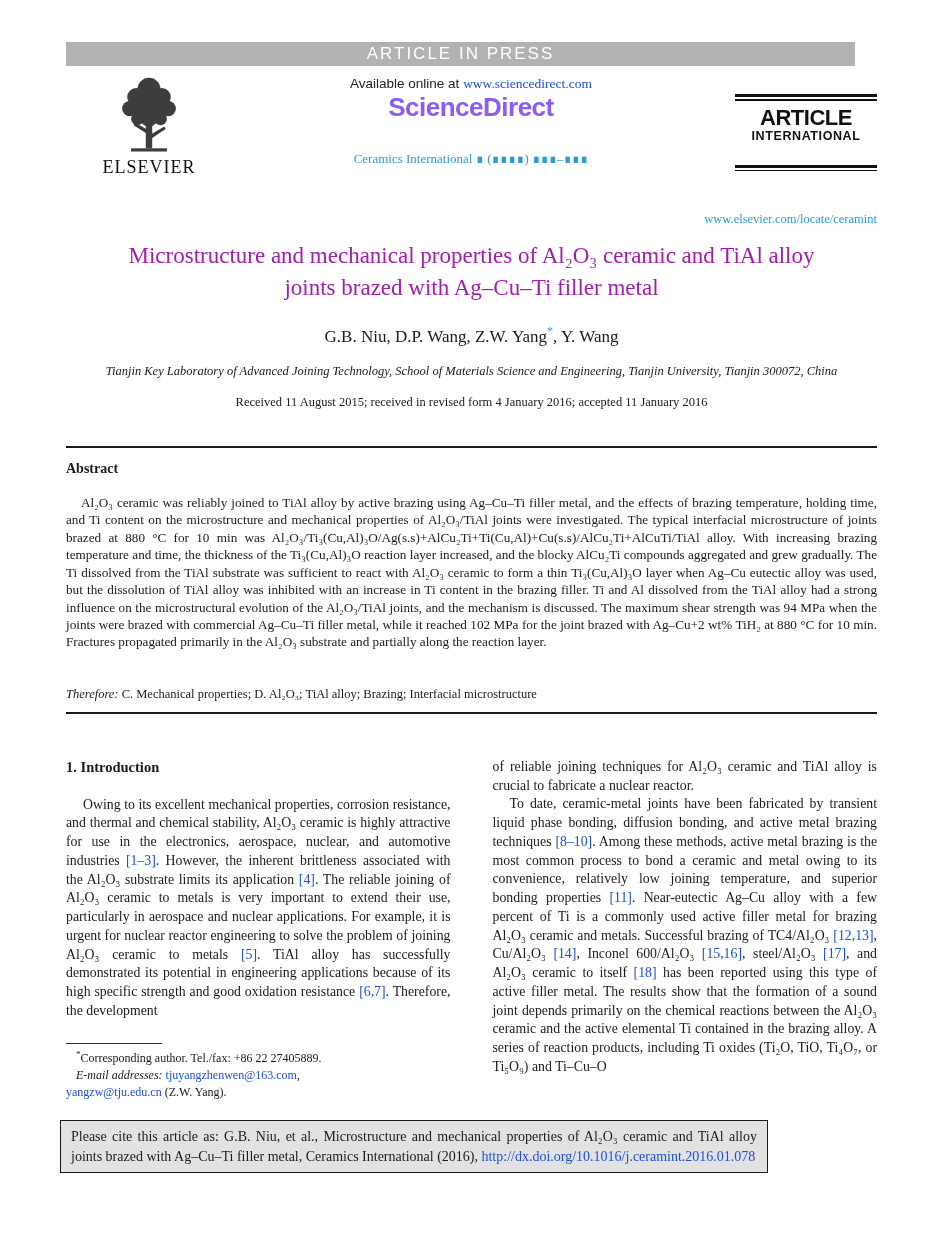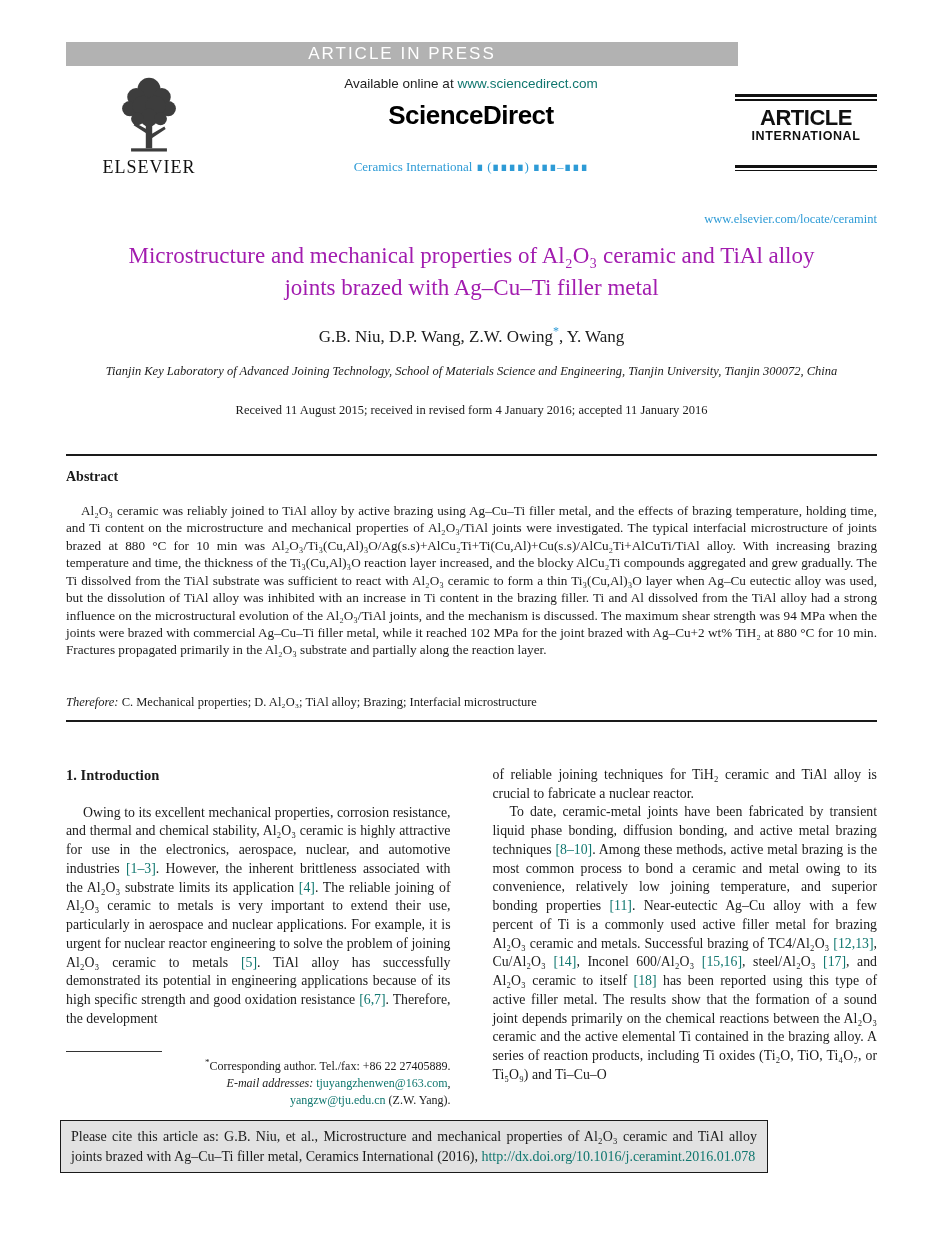--- a/index.html
+++ b/index.html
@@ -2,71 +2,71 @@
 <html><head>
 <meta charset="utf-8">
 <style>
   * { margin:0; padding:0; box-sizing:border-box; }
   html,body { background:#ffffff; }
   body { width:925px; height:1234px; overflow:hidden;
          font-family:"Liberation Serif","DejaVu Serif",serif; color:#1a1a1a; }
   .page { position:relative; width:925px; height:1234px; padding:42px 48px 0 66px; }
 
   
-  .banner { width:672px; height:24px; background:#b2b2b2; color:#ffffff;
+  .banner { width:789px; height:24px; background:#b2b2b2; color:#ffffff;
             font-family:"Liberation Sans",sans-serif; font-size:17px; letter-spacing:2px;
             text-align:center; line-height:24px; }
 
   
   .header { position:relative; height:118px; margin-top:8px; }
   .elsevier-block { position:absolute; left:0; top:0; width:96px; text-align:center;margin-left:35px; }
   .elsevier-block svg { display:block; margin:0 auto; }
   .elsevier-word { font-size:18px; letter-spacing:1px; color:#111; margin-top:1px; }
   .header-center { position:absolute; left:180px; width:450px; text-align:center; top:2px; }
   .avail { font-family:"Liberation Sans",sans-serif; font-size:13.5px; color:#222; }
   .avail .link { }
   .sd-logo { font-family:"Liberation Sans",sans-serif; font-weight:bold; font-size:26px;
-             color:#000000; letter-spacing:-0.5px; margin-top:9px; }
+             color:#8b5cf6; letter-spacing:-0.5px; }
   .journal-ref { font-size:13px; color:#2e9bd6; margin-top:28px; }
   .header-right { position:absolute; right:0; top:20px; width:142px; text-align:center; }
   .dbl-rule .r1 { height:3px; background:#111; }
   .dbl-rule .r2 { height:1.5px; background:#111; margin-top:2px; }
   .ceramics { font-family:"Liberation Sans",sans-serif; font-weight:bold; font-size:22px;
               letter-spacing:-0.5px; color:#111; margin-top:4px; }
   .international { font-family:"Liberation Sans",sans-serif; font-weight:bold; font-size:12.5px;
                    letter-spacing:0.6px; color:#111; margin-top:-2px; margin-bottom:22px; }
   .journal-url { position:absolute; right:0; top:138px; width:300px; text-align:right;
                  font-size:12.5px; color:#2e9bd6; }
 
   
   .title { margin-top:48px; text-align:center; font-size:23px; line-height:1.4; color:#a21caf; }
   .authors { margin-top:20px; text-align:center; font-size:17px; }
   .authors sup { color:#2e9bd6; font-size:12px; }
   .affiliation { margin-top:17px; text-align:center; font-style:italic; font-size:12.5px; }
-  .received { margin-top:24px; text-align:center; font-size:12.5px; }
+  .received { margin-top:16px; text-align:center; font-size:12.5px; }
 
   hr.thick { border:none; border-top:2px solid #1a1a1a; margin-top:36px; }
 
   .abstract-head { font-weight:bold; font-size:14px; margin-top:13px; }
   .abstract { margin-top:17px; font-size:13.2px; line-height:1.32; text-align:justify; text-indent:15px; }
   .copyright { font-size:13.2px; line-height:1.32; }
   .keywords { margin-top:36px; font-size:12.5px; }
   .keywords .it { font-style:italic; }
   hr.kw-rule { border:none; border-top:2px solid #1a1a1a; margin-top:10px; }
 
   
   .columns { display:flex; gap:42px; margin-top:44px; min-height:360px; }
   .col { width:393px; font-size:13.8px; line-height:1.36; text-align:justify; }
   .col h2 { font-size:14.5px; font-weight:bold; margin-bottom:18px; text-align:left; }
   .col p.indent { text-indent:17px; }
-  .link { color:#0f766e; }
+  .link { color:#1d4ed8;font-family:Liberation Serif, serif; }
   .it { font-style:italic; }
 
   
-  .footnote { margin-top:22px; font-size:12px; line-height:1.45; text-align:right; }
+  .footnote { margin-top:22px; font-size:12px; line-height:1.45; text-align:left; }
   .fn-rule { width:96px; border-top:1px solid #333; margin-bottom:4px; }
   .fn-line1, .fn-line2 { text-indent:10px; }
   .fn-line1 .sup { vertical-align:super; font-size:9px; }
   .doi-line { margin-top:16px; font-size:12px; color:#2e9bd6; }
   .issn-line { font-size:12px; margin-top:1px; }
 
   
   .cite-box { position:absolute; left:60px; top:1120px; width:708px;
               border:1.5px solid #1a1a1a; background:#e2e2e2; padding:6px 10px;
               font-size:14px; line-height:1.4; text-align:justify; }
@@ -125,21 +125,21 @@
     </div>
     <div class="journal-url">www.elsevier.com/locate/ceramint</div>
   </div>
 
   <div class="title">
     <span>Microstructure and mechanical properties of Al₂O₃ ceramic and TiAl alloy</span><br>
     <span>joints brazed with Ag–Cu–Ti filler metal</span>
   </div>
 
   <div class="authors">
-    <span>G.B. Niu, D.P. Wang, Z.W. Owing</span><sup>*</sup><span>, Y. Wang</span>
+    <span>G.B. Niu, D.P. Wang, Z.W. Yang</span><sup>*</sup><span>, Y. Wang</span>
   </div>
 
   <div class="affiliation">Tianjin Key Laboratory of Advanced Joining Technology, School of Materials Science and Engineering, Tianjin University, Tianjin 300072, China</div>
   <div class="received">Received 11 August 2015; received in revised form 4 January 2016; accepted 11 January 2016</div>
 
   <hr class="thick">
 
   <div class="abstract-head">Abstract</div>
   <p class="abstract">Al₂O₃ ceramic was reliably joined to TiAl alloy by active brazing using Ag–Cu–Ti filler metal, and the effects of brazing temperature, holding time, and Ti content on the microstructure and mechanical properties of Al₂O₃/TiAl joints were investigated. The typical interfacial microstructure of joints brazed at 880 °C for 10 min was Al₂O₃/Ti₃(Cu,Al)₃O/Ag(s.s)+AlCu₂Ti+Ti(Cu,Al)+Cu(s.s)/AlCu₂Ti+AlCuTi/TiAl alloy. With increasing brazing temperature and time, the thickness of the Ti₃(Cu,Al)₃O reaction layer increased, and the blocky AlCu₂Ti compounds aggregated and grew gradually. The Ti dissolved from the TiAl substrate was sufficient to react with Al₂O₃ ceramic to form a thin Ti₃(Cu,Al)₃O layer when Ag–Cu eutectic alloy was used, but the dissolution of TiAl alloy was inhibited with an increase in Ti content in the brazing filler. Ti and Al dissolved from the TiAl alloy had a strong influence on the microstructural evolution of the Al₂O₃/TiAl joints, and the mechanism is discussed. The maximum shear strength was 94 MPa when the joints were brazed with commercial Ag–Cu–Ti filler metal, while it reached 102 MPa for the joint brazed with Ag–Cu+2 wt% TiH₂ at 880 °C for 10 min. Fractures propagated primarily in the Al₂O₃ substrate and partially along the reaction layer.</p>
 
@@ -157,20 +157,20 @@
         <div class="fn-rule"></div>
         <div class="fn-line1"><span class="sup">*</span><span>Corresponding author. Tel./fax: +86 22 27405889.</span></div>
         <div class="fn-line2"><span class="it">E-mail addresses: </span><span class="link">tjuyangzhenwen@163.com</span><span>,</span></div>
         <div class="fn-line3"><span class="link">yangzw@tju.edu.cn</span><span> (Z.W. Yang).</span></div>
         <div class="doi-line">http://dx.doi.org/10.1016/j.ceramint.2016.01.078</div>
         <div class="issn-line">0272-8842/© 2016 Published by Elsevier Ltd and Techna Group S.r.l.</div>
       </div>
     </div>
 
     <div class="col">
-      <p><span>of reliable joining techniques for TiH₂ ceramic and TiAl alloy is crucial to fabricate a nuclear reactor.</span></p>
+      <p><span>of reliable joining techniques for Al₂O₃ ceramic and TiAl alloy is crucial to fabricate a nuclear reactor.</span></p>
       <p class="indent"><span>To date, ceramic-metal joints have been fabricated by transient liquid phase bonding, diffusion bonding, and active metal brazing techniques </span><span class="link">[8–10]</span><span>. Among these methods, active metal brazing is the most common process to bond a ceramic and metal owing to its convenience, relatively low joining temperature, and superior bonding properties </span><span class="link">[11]</span><span>. Near-eutectic Ag–Cu alloy with a few percent of Ti is a commonly used active filler metal for brazing Al₂O₃ ceramic and metals. Successful brazing of TC4/Al₂O₃ </span><span class="link">[12,13]</span><span>, Cu/Al₂O₃ </span><span class="link">[14]</span><span>, Inconel 600/Al₂O₃ </span><span class="link">[15,16]</span><span>, steel/Al₂O₃ </span><span class="link">[17]</span><span>, and Al₂O₃ ceramic to itself </span><span class="link">[18]</span><span> has been reported using this type of active filler metal. The results show that the formation of a sound joint depends primarily on the chemical reactions between the Al₂O₃ ceramic and the active elemental Ti contained in the brazing alloy. A series of reaction products, including Ti oxides (Ti₂O, TiO, Ti₄O₇, or Ti₅O₉) and Ti–Cu–O</span></p>
     </div>
   </div>
 
   <div class="cite-box"><span>Please cite this article as: G.B. Niu, et al., Microstructure and mechanical properties of Al₂O₃ ceramic and TiAl alloy joints brazed with Ag–Cu–Ti filler metal, Ceramics International (2016), </span><span class="link">http://dx.doi.org/10.1016/j.ceramint.2016.01.078</span></div>
 
 </div>
 
 </body></html>

